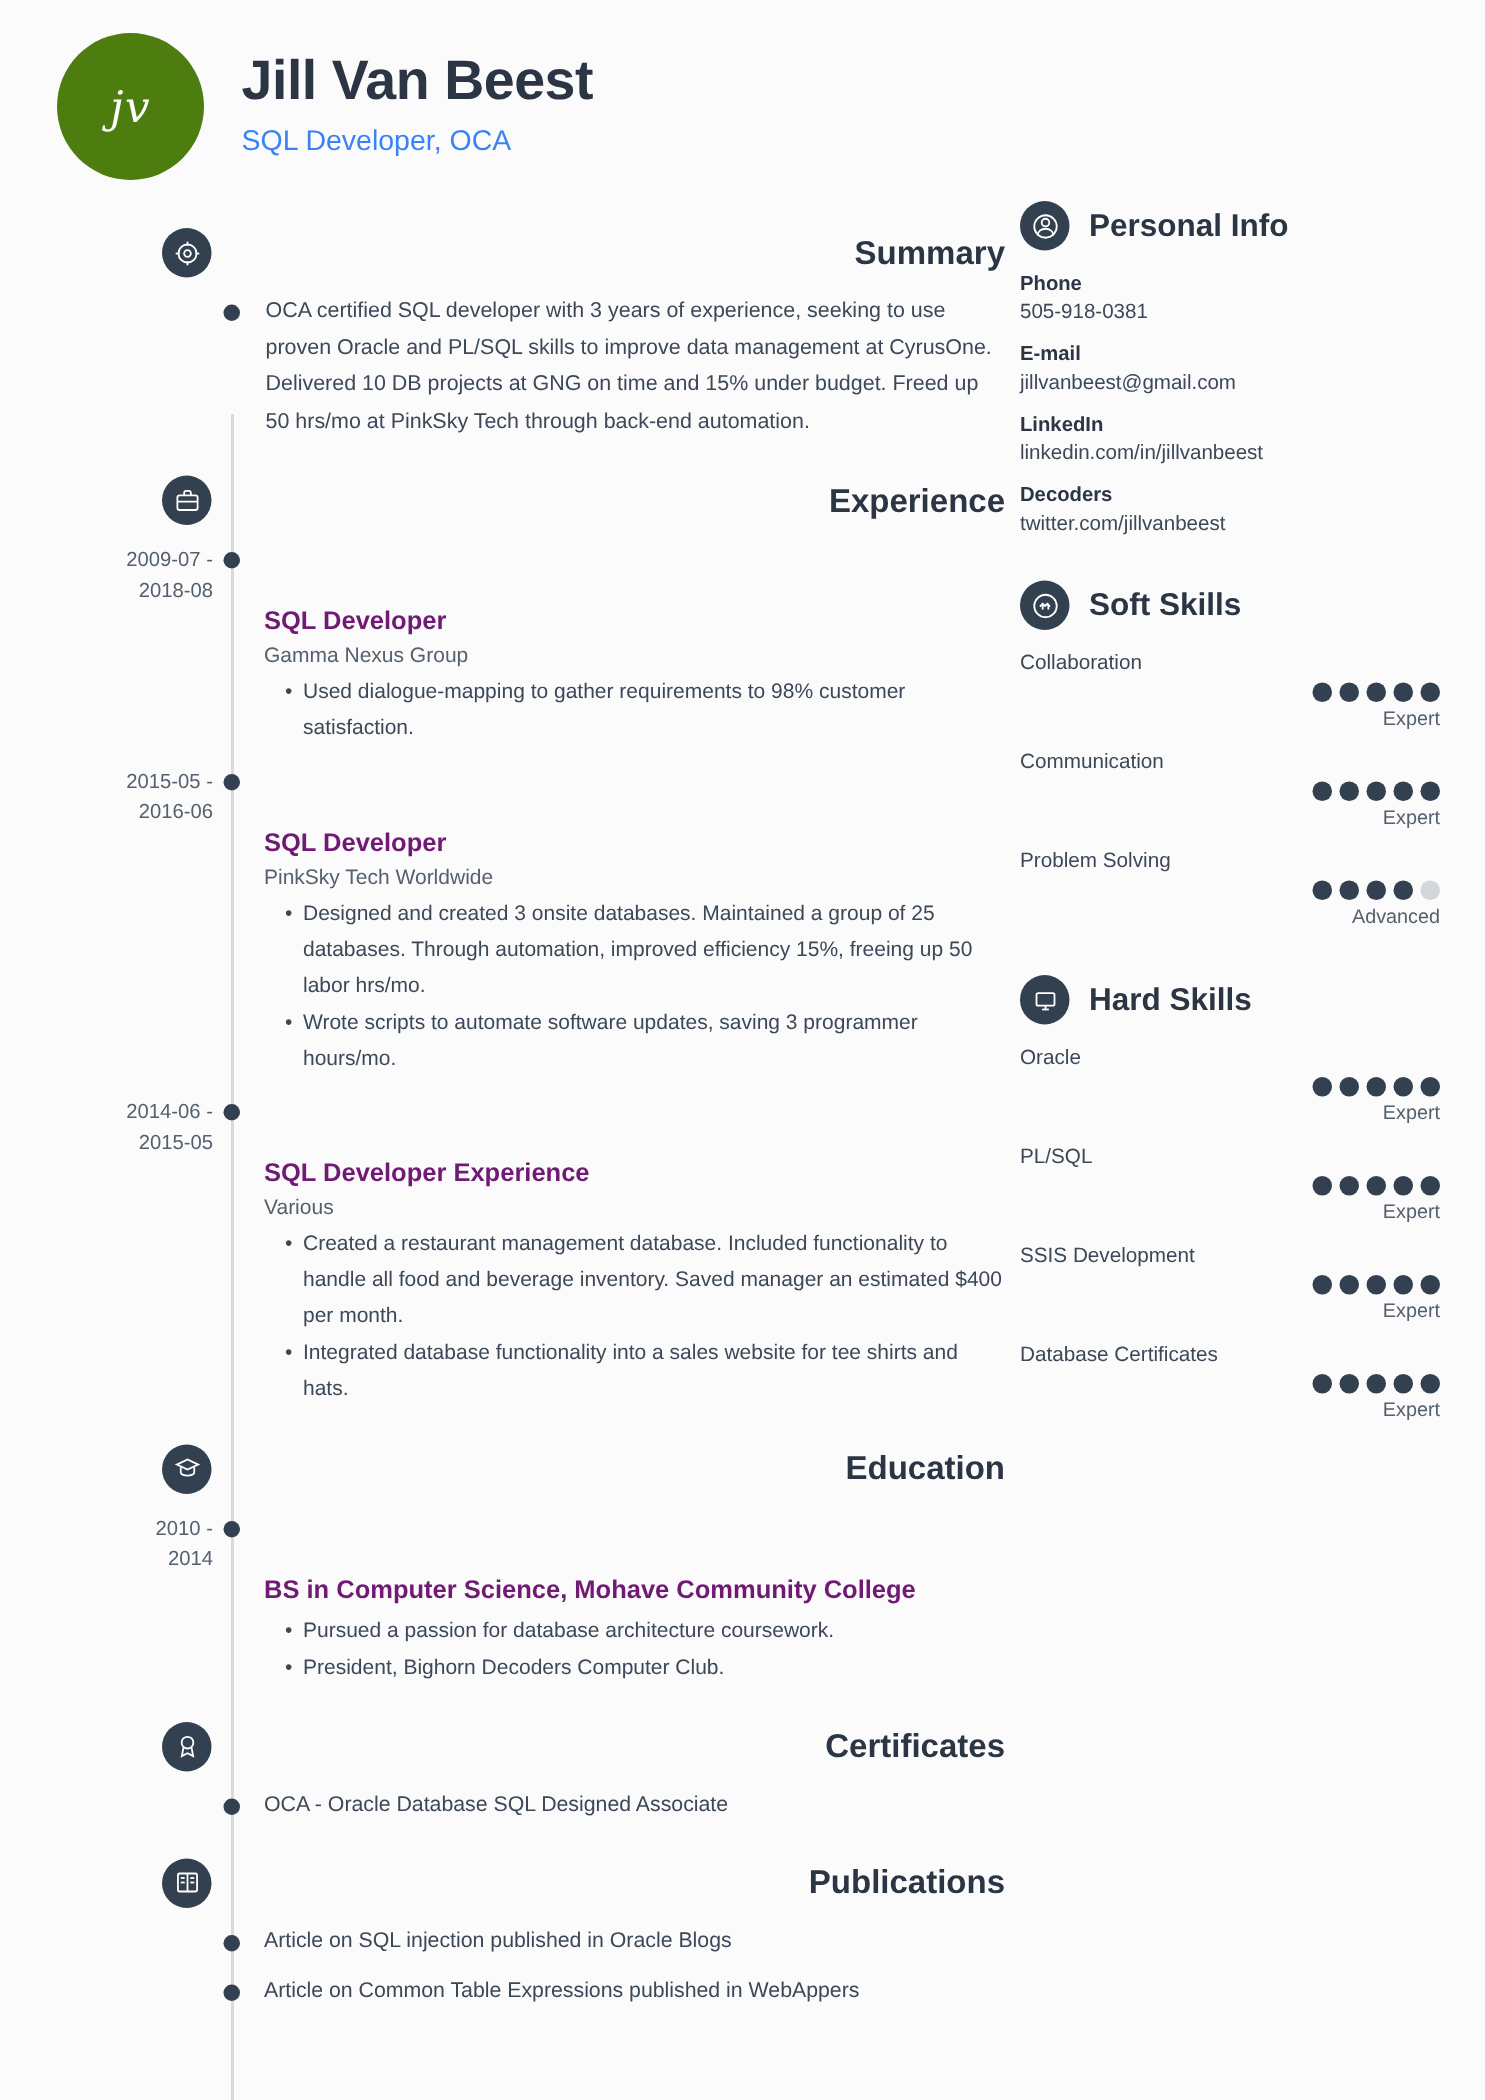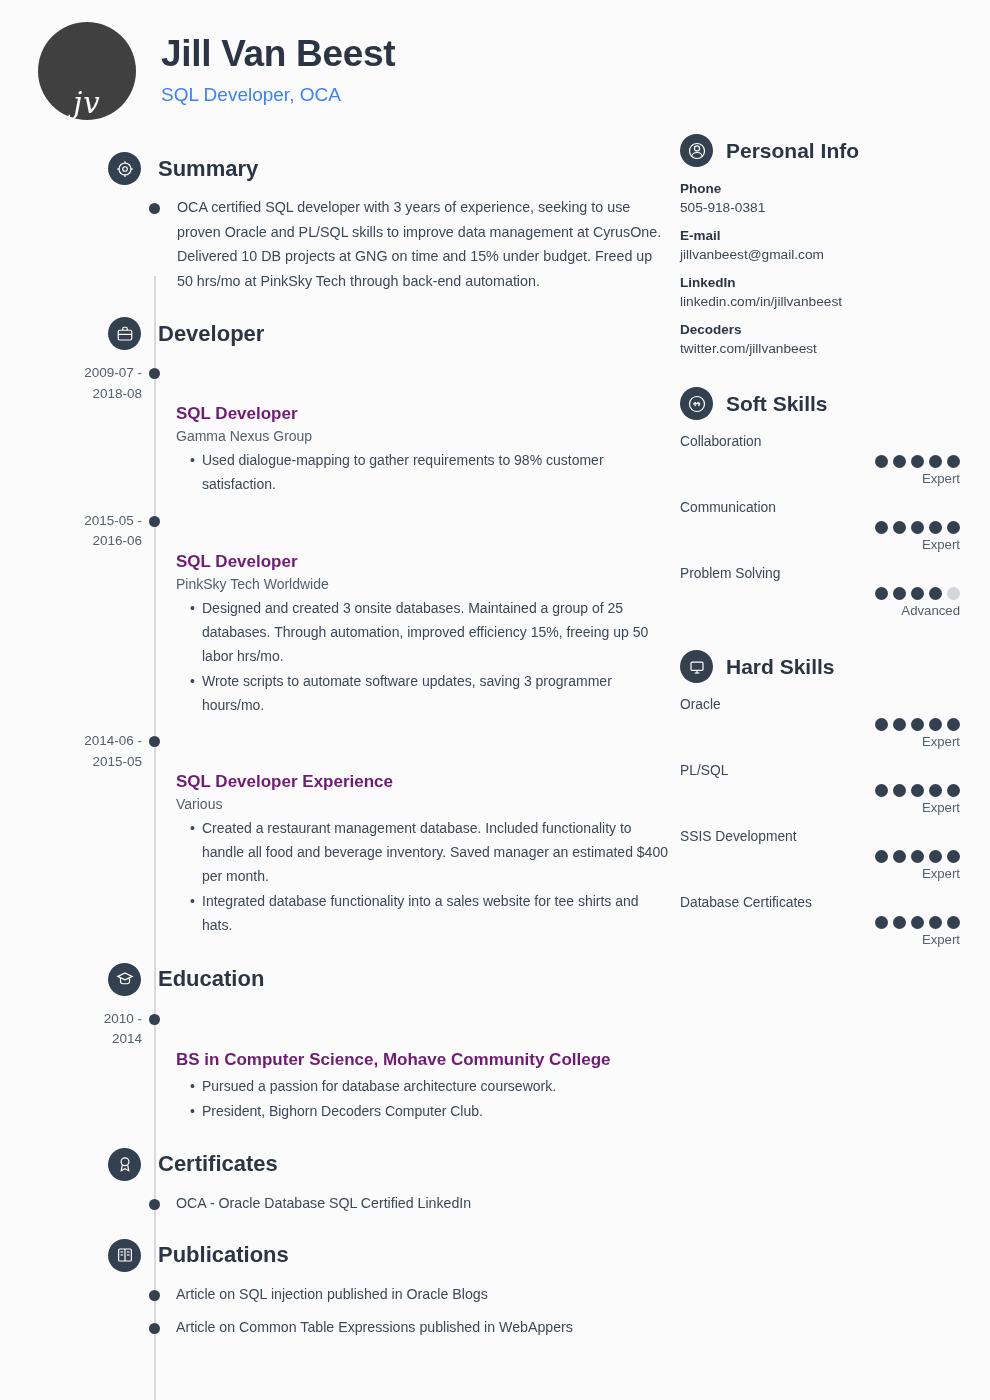--- a/index.html
+++ b/index.html
@@ -30,24 +30,24 @@
   
   .header {
     display: flex;
     align-items: flex-start;
     padding-left: 8px;
     margin-bottom: 6px;
   }
   .avatar {
     width: 98px; height: 98px;
     border-radius: 50%;
-    background: #404040;
+    background: #4d7c0f;
     color: #fff;
     display: flex;
-    align-items: flex-end;
+    align-items: center;
     justify-content: center;
     font-family: "DejaVu Serif", serif;
     font-style: italic;
     font-size: 29px;
     letter-spacing: 1px;
     flex: none;
   }
   .name-block { margin-left: 25px; padding-top: 12px; }
   .name {
     font-size: 37px;
@@ -94,20 +94,21 @@
   .section {
     position: relative;
     margin-bottom: 4px;
   }
   .sec-head {
     display: flex;
     align-items: center;
     margin: 18px 0 10px 0;
     position: relative;
     z-index: 2;
+    justify-content: space-between;
   }
   .sec-icon {
     width: 33px; height: 33px;
     border-radius: 50%;
     background: #33404f;
     color: #fff;
     display: flex;
     align-items: center;
     justify-content: center;
     flex: none;
@@ -309,21 +310,21 @@
 
         <div class="section">
           <div class="sec-head">
             <div class="sec-icon">
               <svg width="18" height="18" viewBox="0 0 24 24" fill="none" stroke="#fff" stroke-width="1.6">
                 <rect x="3" y="7" width="18" height="13" rx="2"></rect>
                 <path d="M9 7V5a2 2 0 0 1 2-2h2a2 2 0 0 1 2 2v2"></path>
                 <line x1="3" y1="12.5" x2="21" y2="12.5"></line>
               </svg>
             </div>
-            <div class="sec-title">Developer</div>
+            <div class="sec-title">Experience</div>
           </div>
 
           <div class="entry">
             <div class="date">
               <div>2009-07 -</div>
               <div>2018-08</div>
             </div>
             <div class="dot-col">
                 <div class="dot"></div>
               </div>
@@ -410,21 +411,21 @@
               </svg>
             </div>
             <div class="sec-title">Certificates</div>
           </div>
           <div class="entry">
             <div class="date"></div>
             <div class="dot-col">
                 <div class="dot"></div>
               </div>
             <div class="entry-body">
-              <div class="plain-line">OCA - Oracle Database SQL Certified LinkedIn</div>
+              <div class="plain-line">OCA - Oracle Database SQL Designed Associate</div>
             </div>
           </div>
         </div>
 
         <div class="section">
           <div class="sec-head">
             <div class="sec-icon">
               <svg width="18" height="18" viewBox="0 0 24 24" fill="none" stroke="#fff" stroke-width="1.6">
                 <rect x="3.5" y="4" width="17" height="16" rx="1.5"></rect>
                 <line x1="12" y1="4" x2="12" y2="20"></line>

